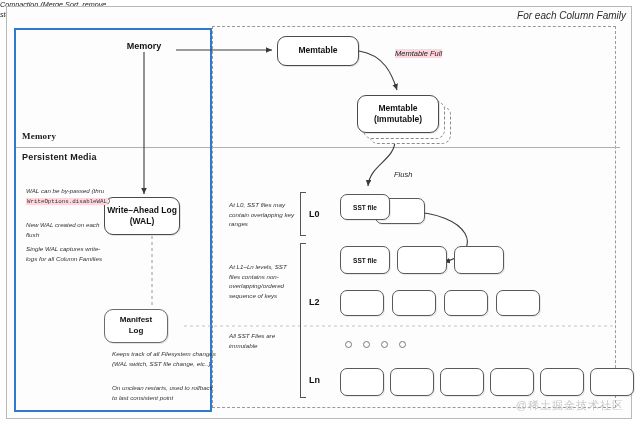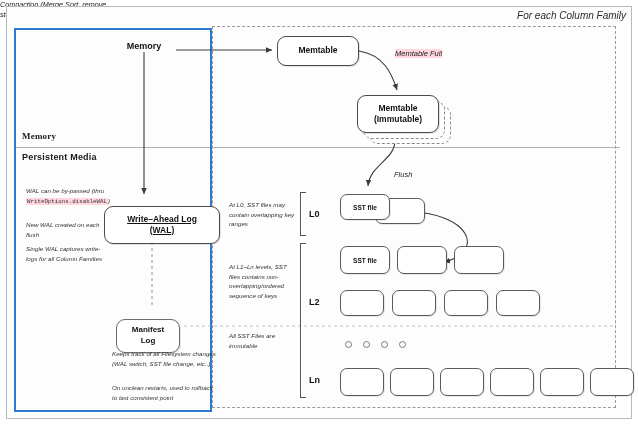--- a/index.html
+++ b/index.html
@@ -29,22 +29,22 @@
         line-height:1.35;box-shadow:1px 1px 0 rgba(0,0,0,.10);}
   .node.plain{border-color:#6b6b6b;}
 
   
   #writes-label{position:absolute;left:104px;top:41px;width:80px;text-align:center;font-size:9px;font-weight:bold;color:#111;}
   #memtable-node{left:277px;top:36px;width:82px;height:30px;}
   #memtable-immutable-node{left:357px;top:95px;width:82px;height:38px;z-index:3;}
   .stack-ghost{position:absolute;box-sizing:border-box;border:1px dashed #8a8a8a;border-radius:9px;background:#fff;}
   #ghost1{left:363px;top:101px;width:82px;height:38px;z-index:2;}
   #ghost2{left:369px;top:106px;width:82px;height:38px;z-index:1;}
-  #wal-node{left:104px;top:206px;width:116px;height:38px;text-decoration:underline;}
-  #manifest-node{left:116px;top:309px;width:64px;height:34px;font-size:8px;margin-top:10px;}
+  #wal-node{left:104px;top:197px;width:76px;height:38px;}
+  #manifest-node{left:104px;top:309px;width:64px;height:34px;font-size:8px;}
 
   
   .bracket{position:absolute;box-sizing:border-box;border-left:1.2px solid #555;border-top:1.2px solid #555;border-bottom:1.2px solid #555;width:6px;}
   #bracket-l0{left:300px;top:192px;height:44px;}
   #bracket-rest{left:300px;top:243px;height:155px;}
   .level-label{position:absolute;font-size:9px;font-weight:bold;color:#111;}
   #label-l0{left:309px;top:209px;}
   #label-l1{left:309px;top:254px;padding-left:32px;}
   #label-l2{left:309px;top:297px;}
   #label-ln{left:309px;top:375px;}
@@ -215,13 +215,14 @@
   <div class="sst" style="left:490px;top:368px;width:44px;height:28px;">
     <span></span>
   </div>
   <div class="sst" style="left:540px;top:368px;width:44px;height:28px;">
     <span></span>
   </div>
   <div class="sst" style="left:590px;top:368px;width:44px;height:28px;">
     <span></span>
   </div>
 
+  <div class="watermark">@稀土掘金技术社区</div>
 </div>
 
 </body></html>

